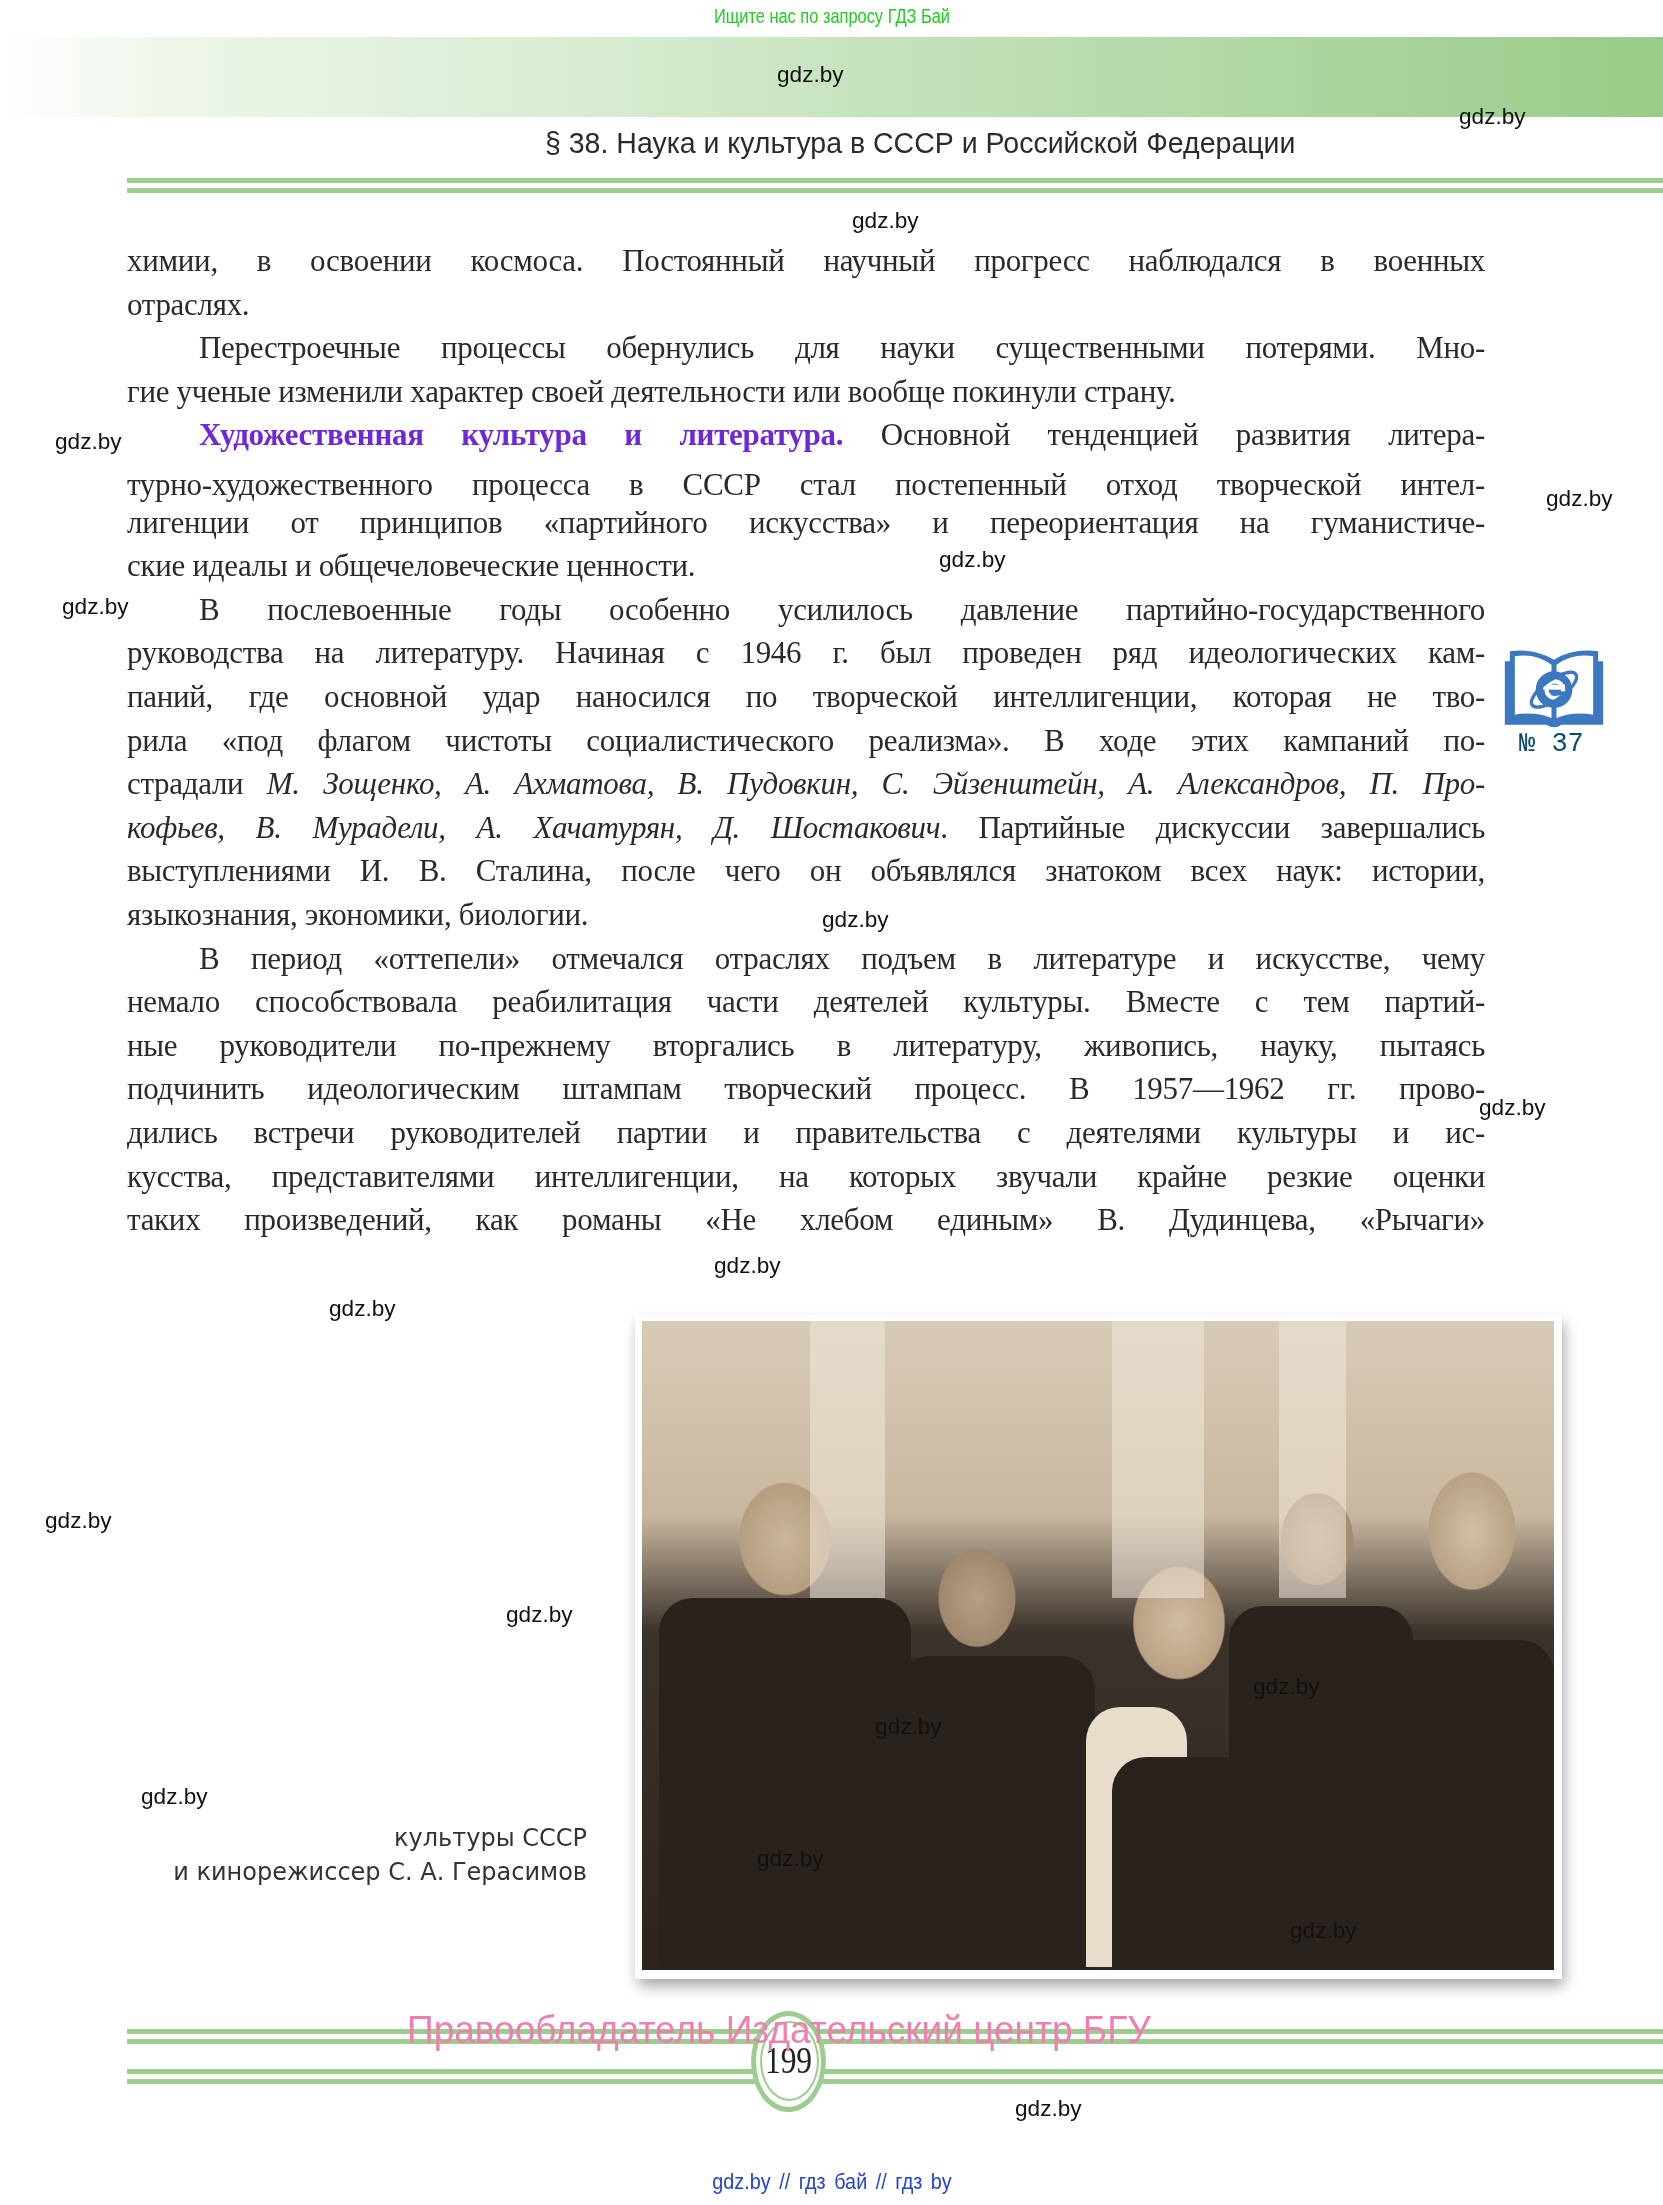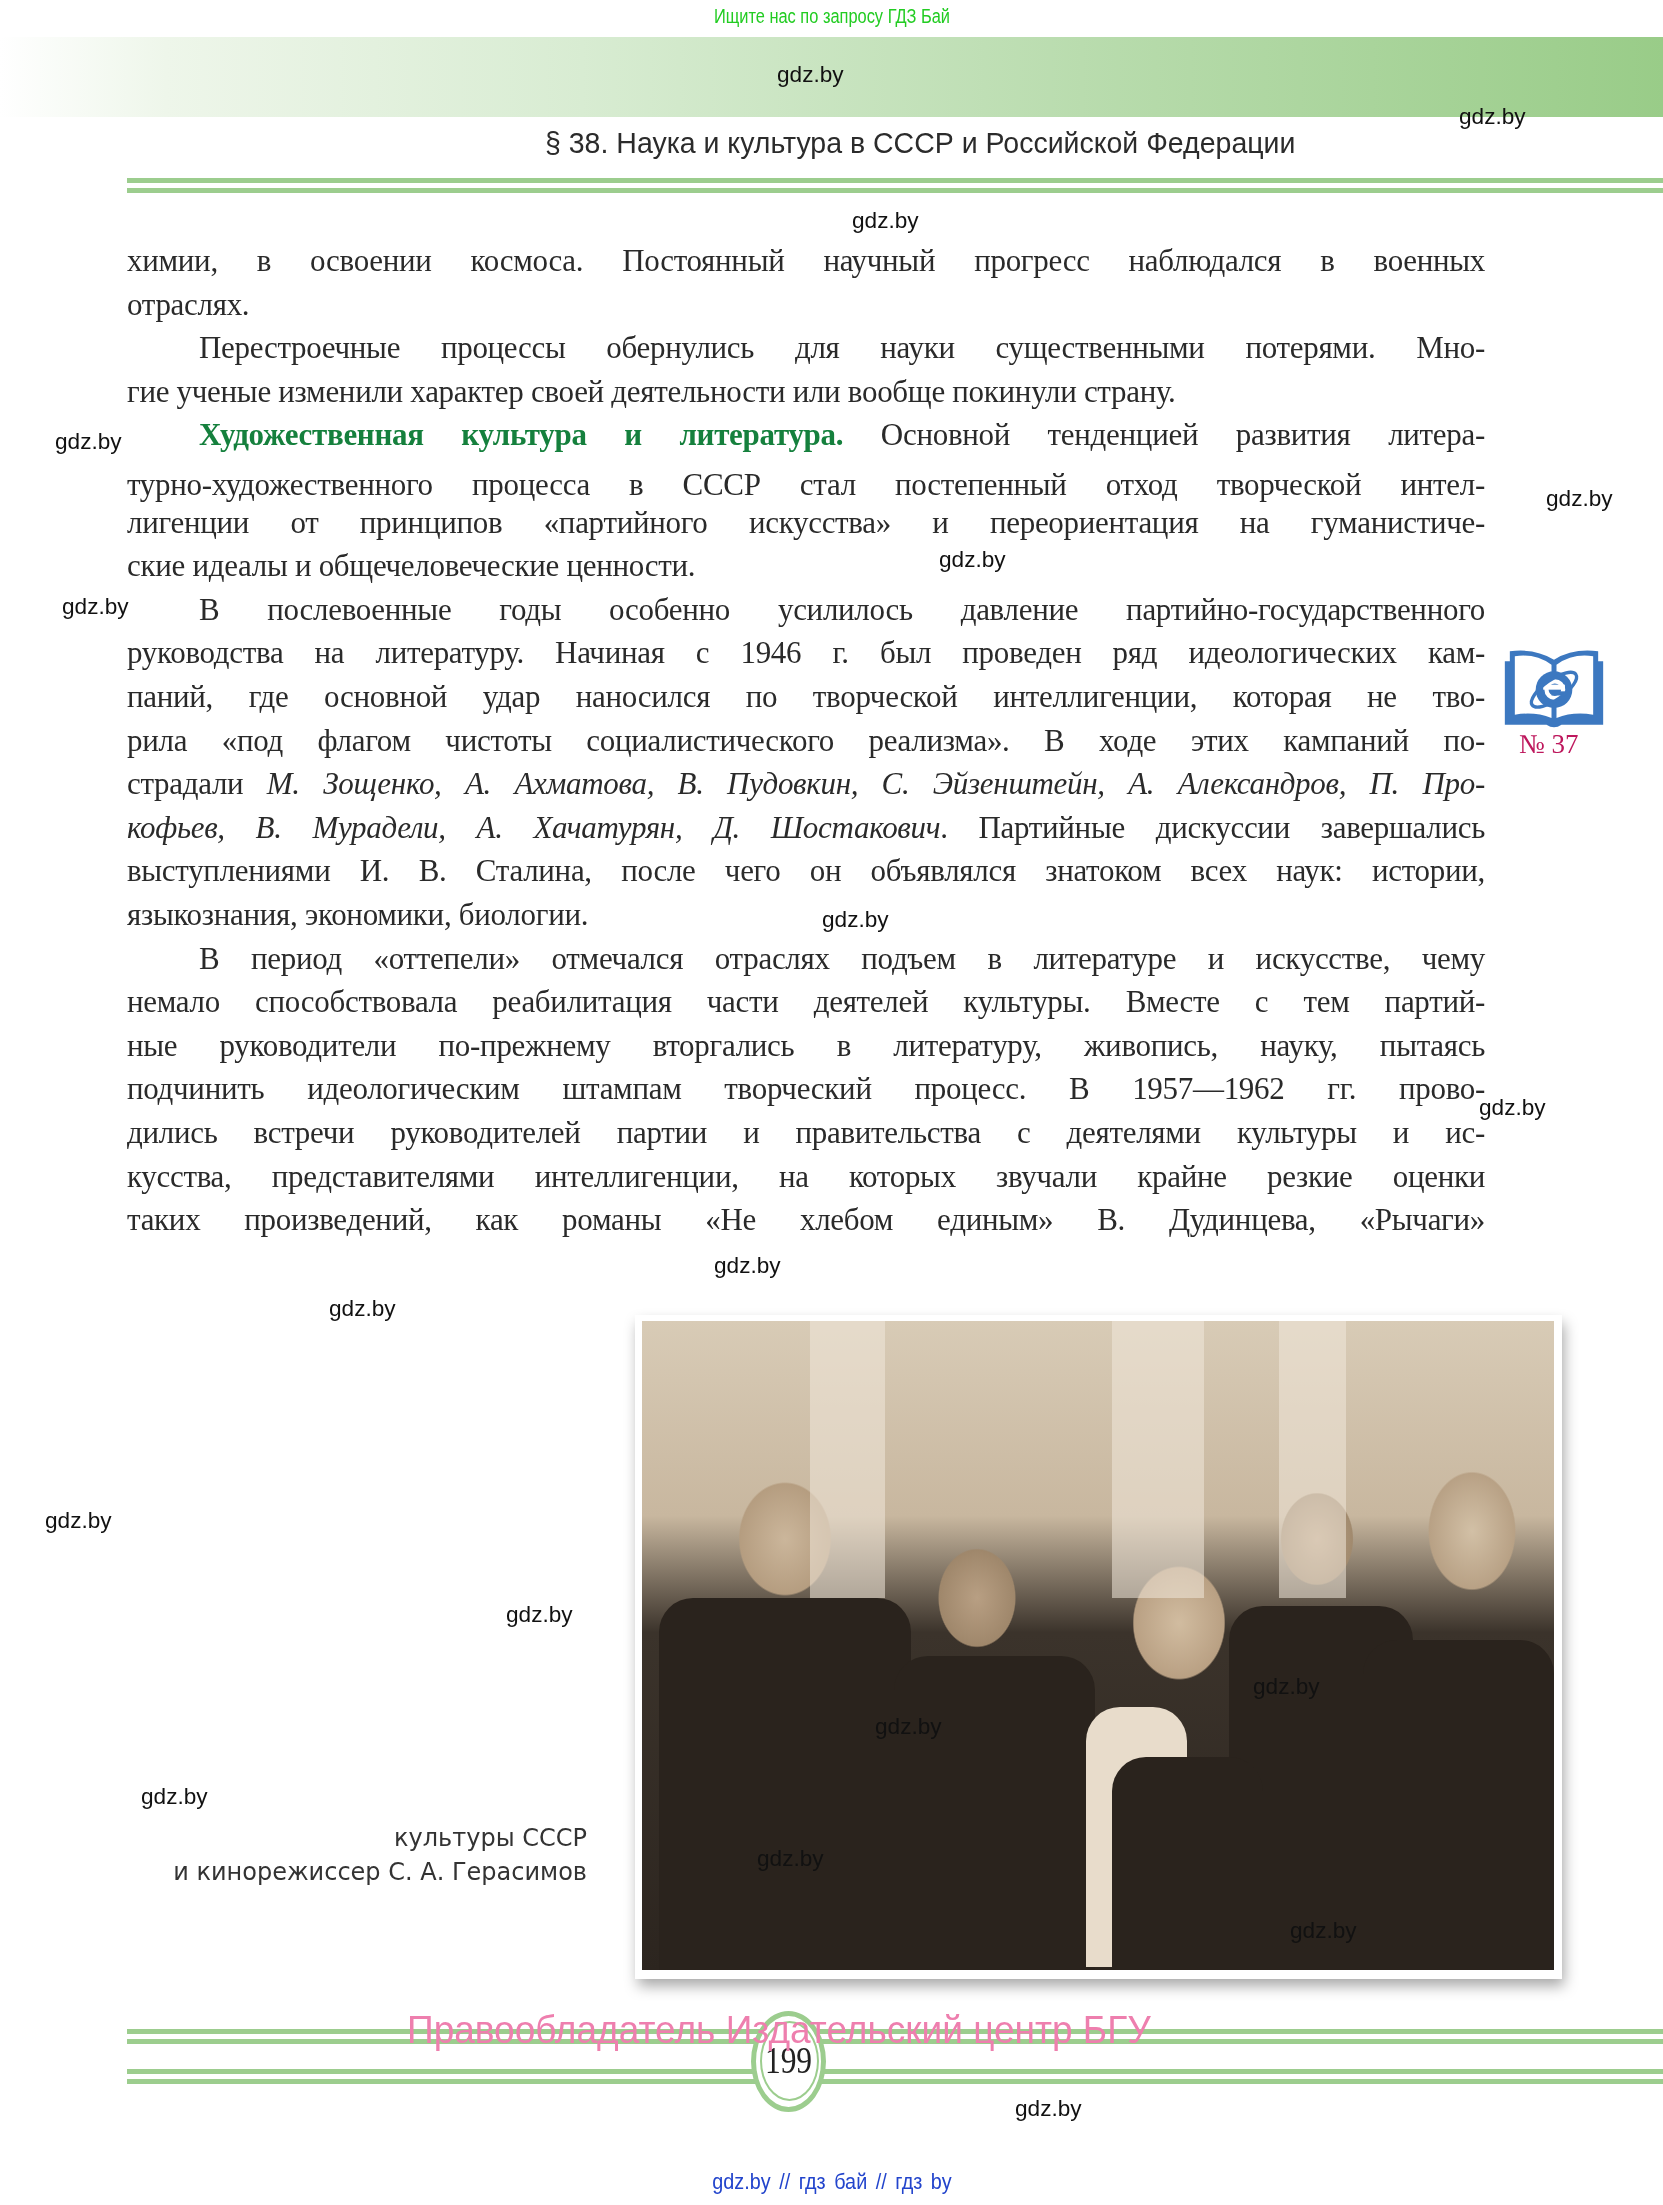--- a/index.html
+++ b/index.html
@@ -27,32 +27,32 @@
   .rule { height: 5px; background: #9ccd8e; }
 
   
   .line {
     left: 127px; width: 1358px; font-size: 31px; line-height: 44px; height: 44px;
     white-space: nowrap; text-align: justify; text-align-last: justify; color: #2a2a2a;
     letter-spacing: -0.3px;
   }
   .line.last { text-align-last: left; }
   .line.indent { padding-left: 72px; width: 1286px; }
-  .rubric { color: #15803d; font-weight: bold; }
+  .rubric { color: #6d28d9; font-weight: bold; }
   .it { font-style: italic; }
 
   
   .wm {
     font-family: "Liberation Sans", sans-serif; font-size: 22.6px; color: #111;
     white-space: nowrap;
   }
 
   
   .eicon { left: 1501px; top: 648px; width: 106px; height: 80px; }
-  .eref  { left: 1519px; top: 729px; font-family: Liberation Serif, serif; font-size: 27px; color: #be185d; }
+  .eref  { left: 1519px; top: 729px; font-family: Liberation Mono, monospace; font-size: 27px; color: #0c4a6e; }
 
   
   .photo-frame {
     left: 635px; top: 1315px; width: 927px; height: 664px; background: #fff;
     box-shadow: 3.4px 8.4px 13.4px rgba(0,0,0,0.35);
   }
   .photo {
     left: 642px; top: 1321px; width: 912px; height: 649px; overflow: hidden;
     background:
       radial-gradient(ellipse 75px 92px at 143px 218px, #cbb69b 0%, #b59d80 60%, transparent 62%),

